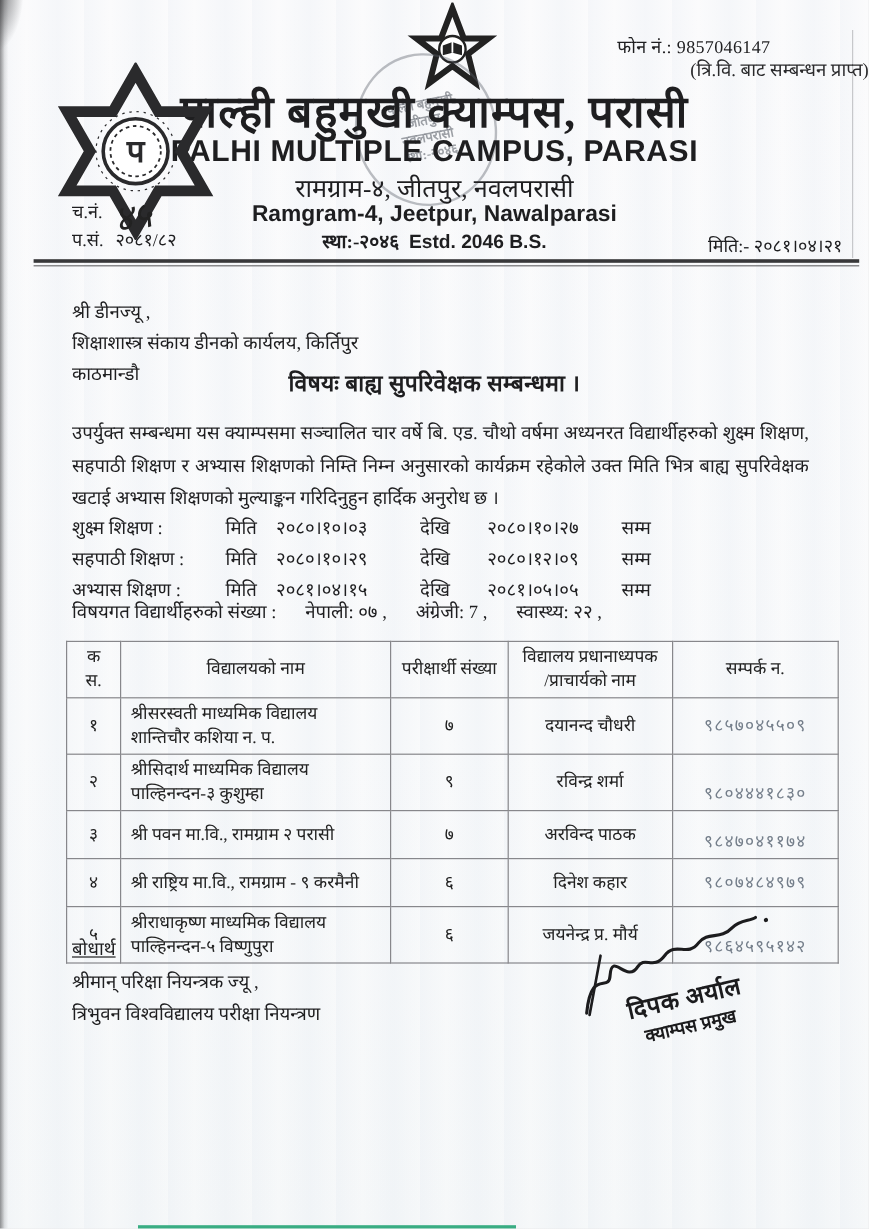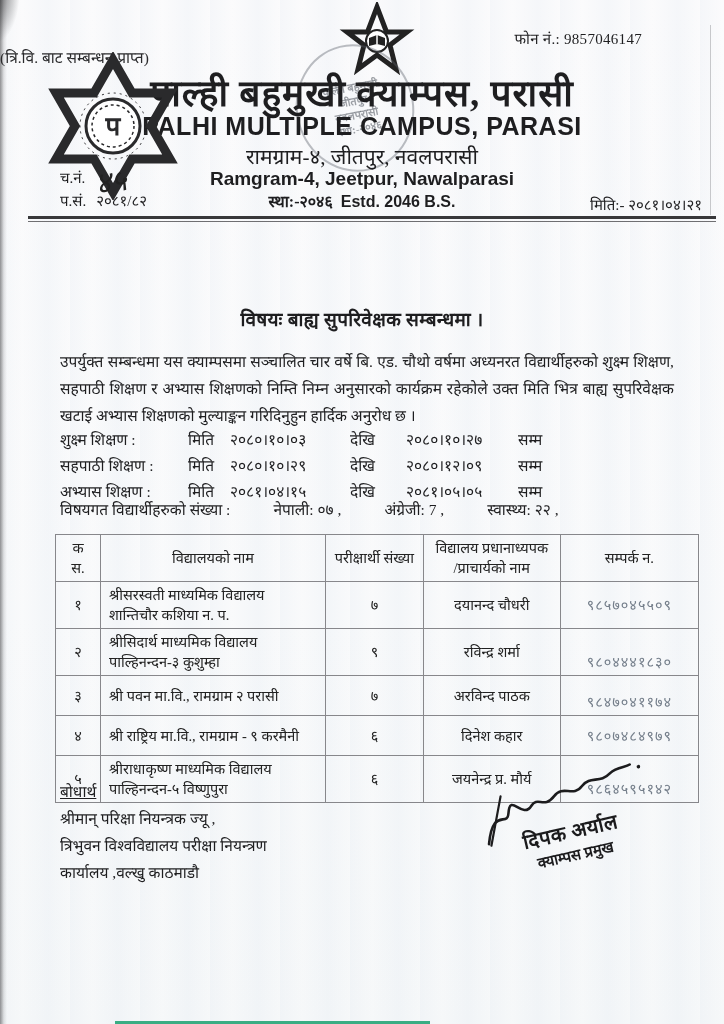--- a/index.html
+++ b/index.html
@@ -19,21 +19,21 @@
   .edge-left{ position:absolute; left:0; top:0; width:7px; height:100%;
     background:linear-gradient(90deg, rgba(60,60,62,0.55), rgba(120,120,122,0.18) 55%, rgba(0,0,0,0)); }
   .corner-smudge{ position:absolute; left:-6px; top:-8px; width:26px; height:52px;
     background:radial-gradient(ellipse at 0 0, rgba(40,40,42,0.75), rgba(40,40,42,0) 70%); }
   .edge-right{ position:absolute; right:13px; top:25px; width:1px; height:190px; background:rgba(140,140,145,0.45); }
   .scan-line-bottom{ position:absolute; left:115px; bottom:0; width:315px; height:3px; background:#19a06e; opacity:.85; }
 
   
   .phone{ position:absolute; top:28px; right:82px; font-size:15px; letter-spacing:.3px; }
   .star-top{ position:absolute; left:322px; top:2px; }
-  .affiliation{ position:absolute; top:46px; width:100%; text-align:left; font-size:15.5px; color:#2a2a2c; }
+  .affiliation{ position:absolute; top:46px; width:100%; text-align:right; font-size:15.5px; color:#2a2a2c; }
   .title-np{ position:absolute; top:66px; width:100%; text-align:center; font-size:37px; font-weight:bold; letter-spacing:1px; }
   .title-en{ position:absolute; top:112px; width:100%; text-align:center; font-size:25px; font-weight:bold;
     font-family:"Liberation Sans","DejaVu Sans",sans-serif; letter-spacing:.5px; }
   .addr-np{ position:absolute; top:142px; width:100%; text-align:center; font-size:21px; font-weight:normal; }
   .addr-en{ position:absolute; top:168px; width:100%; text-align:center; font-size:19px; font-weight:bold;
     font-family:"Liberation Sans","DejaVu Sans",sans-serif; }
   .estd{ position:absolute; top:190px; width:100%; text-align:center; font-size:16px; font-weight:bold; }
   .estd .en{ font-family:"Liberation Sans","DejaVu Sans",sans-serif; }
   .logo-left{ position:absolute; left:38px; top:52px; }
   .refs{ position:absolute; left:60px; top:167px; font-size:15px; line-height:23px; }
@@ -53,21 +53,21 @@
   .recipient{ position:absolute; left:60px; top:248px; font-size:15.5px; line-height:26px; }
   .subject{ position:absolute; top:306px; width:100%; text-align:center; font-size:19px; font-weight:bold; letter-spacing:.3px; }
   .body-par{ position:absolute; left:60px; top:348px; width:614px; font-size:15.5px; line-height:27px; text-align:justify; }
   .schedule{ position:absolute; left:60px; top:426px; font-size:15.5px; }
   .sched-row{ display:flex; height:26px; align-items:center; }
   .sched-row .lab{ width:128px; }
   .sched-row .miti-w{ width:42px; }
   .sched-row .d1{ width:112px; }
   .sched-row .dekhi-w{ width:64px; padding-left:8px; }
   .sched-row .d2{ width:112px; }
-  .students{ position:absolute; left:60px; top:498px; font-size:15.5px; display:flex; gap:43px; }
+  .students{ position:absolute; left:60px; top:498px; font-size:15.5px; display:flex; gap:24px; }
 
   
   table.roster{ position:absolute; left:55px; top:534px; width:644px; border-collapse:collapse;
     font-size:14.5px; color:#222; }
   table.roster th, table.roster td{ border:1px solid #87878b; padding:3px 8px; font-weight:normal; }
   table.roster th{ text-align:center; height:44px; line-height:20px; }
   table.roster td{ height:40px; line-height:20px; }
   .col-sn{ width:7%; text-align:center; }
   .col-school{ width:35%; text-align:left; padding-left:12px;border-radius:15px; }
   .col-count{ width:15.2%; text-align:center; }
@@ -143,20 +143,25 @@
     </div>
   </div>
 
   <div class="miti">
     <span>मिति:-</span>
     <span>२०८१।०४।२१</span>
   </div>
 
   <div class="rule"></div>
 
+  <div class="recipient">
+    <div>श्री डीनज्यू ,</div>
+    <div>शिक्षाशास्त्र संकाय डीनको कार्यलय, किर्तिपुर</div>
+    <div>काठमान्डौ</div>
+  </div>
 
   <div class="subject">विषयः बाह्य सुपरिवेक्षक  सम्बन्धमा ।</div>
 
   <div class="body-par">उपर्युक्त सम्बन्धमा यस क्याम्पसमा सञ्चालित चार वर्षे बि. एड. चौथो वर्षमा अध्यनरत विद्यार्थीहरुको  शुक्ष्म शिक्षण, सहपाठी शिक्षण र अभ्यास शिक्षणको निम्ति निम्न अनुसारको कार्यक्रम रहेकोले उक्त मिति भित्र बाह्य सुपरिवेक्षक  खटाई अभ्यास शिक्षणको मुल्याङ्कन गरिदिनुहुन हार्दिक अनुरोध छ ।</div>
 
   <div class="schedule">
     <div class="sched-row">
       <span class="lab">शुक्ष्म शिक्षण :</span>
       <span class="miti-w">मिति</span>
       <span class="d1">२०८०।१०।०३</span>
@@ -235,21 +240,20 @@
         <td class="col-principal">जयनेन्द्र प्र. मौर्य</td>
         <td class="col-contact low">९८६४५९५१४२</td>
       </tr>
     </tbody>
   </table>
 
   <div class="cc">
     <div class="head">बोधार्थ</div>
     <div>श्रीमान् परिक्षा नियन्त्रक ज्यू ,</div>
     <div>त्रिभुवन विश्वविद्यालय परीक्षा नियन्त्रण</div>
-    <div>कार्यालय ,वल्खु काठमाडौ</div>
   </div>
 
   <div class="sig-block">
     <svg class="sig-scribble" width="180" height="62" viewBox="0 0 180 62">
       <path d="M8,56 C20,20 30,44 34,30 C40,10 46,40 58,28 C66,20 70,34 82,24 C94,14 100,30 112,20 C122,12 130,22 142,14 C150,9 158,12 163,10" fill="none" stroke="#1c1c1e" stroke-width="2.6" stroke-linecap="round"></path>
       <path d="M10,58 L30,12" fill="none" stroke="#1c1c1e" stroke-width="2.2" stroke-linecap="round"></path>
       <circle cx="171" cy="14" r="1.8" fill="#1c1c1e"></circle>
     </svg>
     <div class="sig-name">दिपक अर्याल</div>
     <div class="sig-title">क्याम्पस प्रमुख</div>

